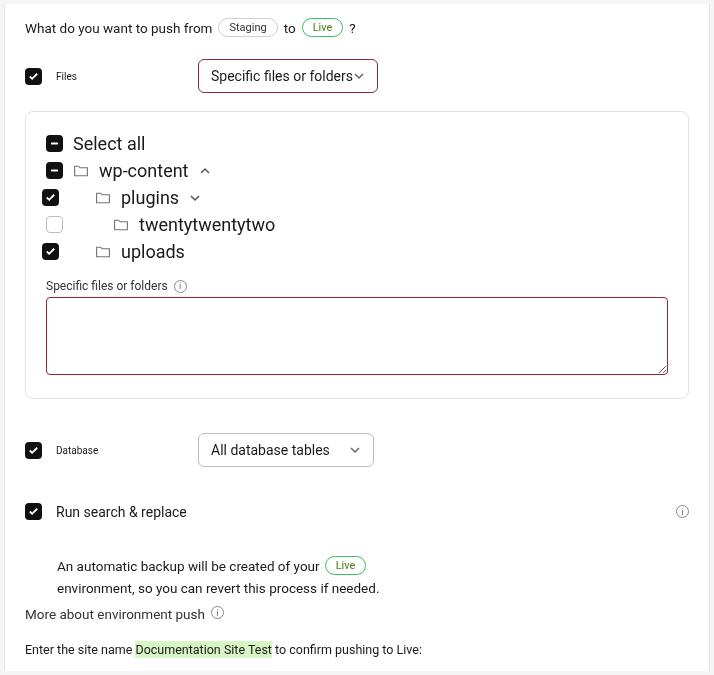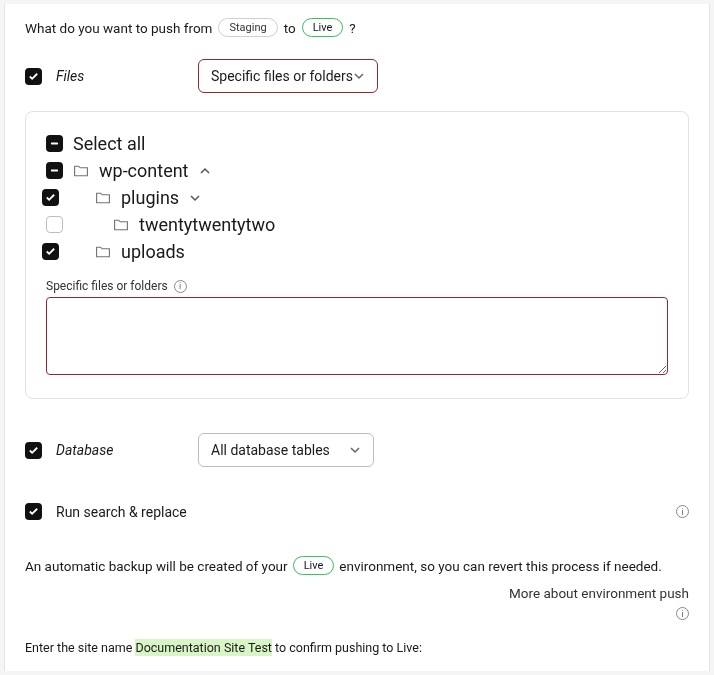--- a/index.html
+++ b/index.html
@@ -29,41 +29,41 @@
     }
     .pill {
       display: inline-flex;
       align-items: center;
       border-radius: 14px;
       padding: 2px 10px;
       font-size: 11px;
       border: 1px solid;
     }
     .pill-staging { border-color: #d0d0d0; color: #333; }
-    .pill-live { border-color: #3bbf5f; color: #0f172a; }
+    .pill-live { border-color: #3bbf5f; color: #4d7c0f; }
     .option-row {
       display: flex;
       align-items: center;
       gap: 14px;
       margin-bottom: 18px;
     }
     .checkbox {
       width: 17px; height: 17px;
       border-radius: 4px;
       display: inline-flex;
       align-items: center;
       justify-content: center;
       flex-shrink: 0;
       cursor: pointer;
     }
     .checkbox.checked { background: #111; }
     .checkbox.indet { background: #111; }
     .checkbox.empty { border: 1.5px solid #bdbdbd; background: #fff; }
     .checkbox svg { width: 11px; height: 11px; }
-    .option-label { flex: 0 0 80px; font-size: 14px; font-style: italic; }
+    .option-label { flex: 0 0 80px; font-size: 10px; }
     .option-label-wide { flex: 1; font-size: 14px; }
     .select {
       display: inline-flex;
       align-items: center;
       justify-content: space-between;
       border: 1px solid #8f2a33;
       border-radius: 6px;
       padding: 8px 12px;
       font-size: 14px;
       min-width: 176px;
@@ -117,30 +117,30 @@
       font-family: inherit;
       font-size: 13px;
     }
     .backup-note {
       display: flex;
       align-items: center;
       flex-wrap: wrap;
       gap: 5px;
       font-size: 13.5px;
       margin-bottom: 10px;
+      margin-left: 32px;
     }
     .more-link {
       display: flex;
-      align-items: flex-end;
+      align-items: flex-start;
       gap: 6px;
       font-size: 13.5px;
       color: #333;
       margin-bottom: 20px;
       cursor: pointer;
-      flex-direction: column;
     }
     .confirm-label {
       font-size: 12.5px;
       margin-bottom: 6px;
     }
     .confirm-label .hl {
       background: #d7f5c5;
       padding: 1px 0;
     }
     .spacer-lg { height: 18px; }

